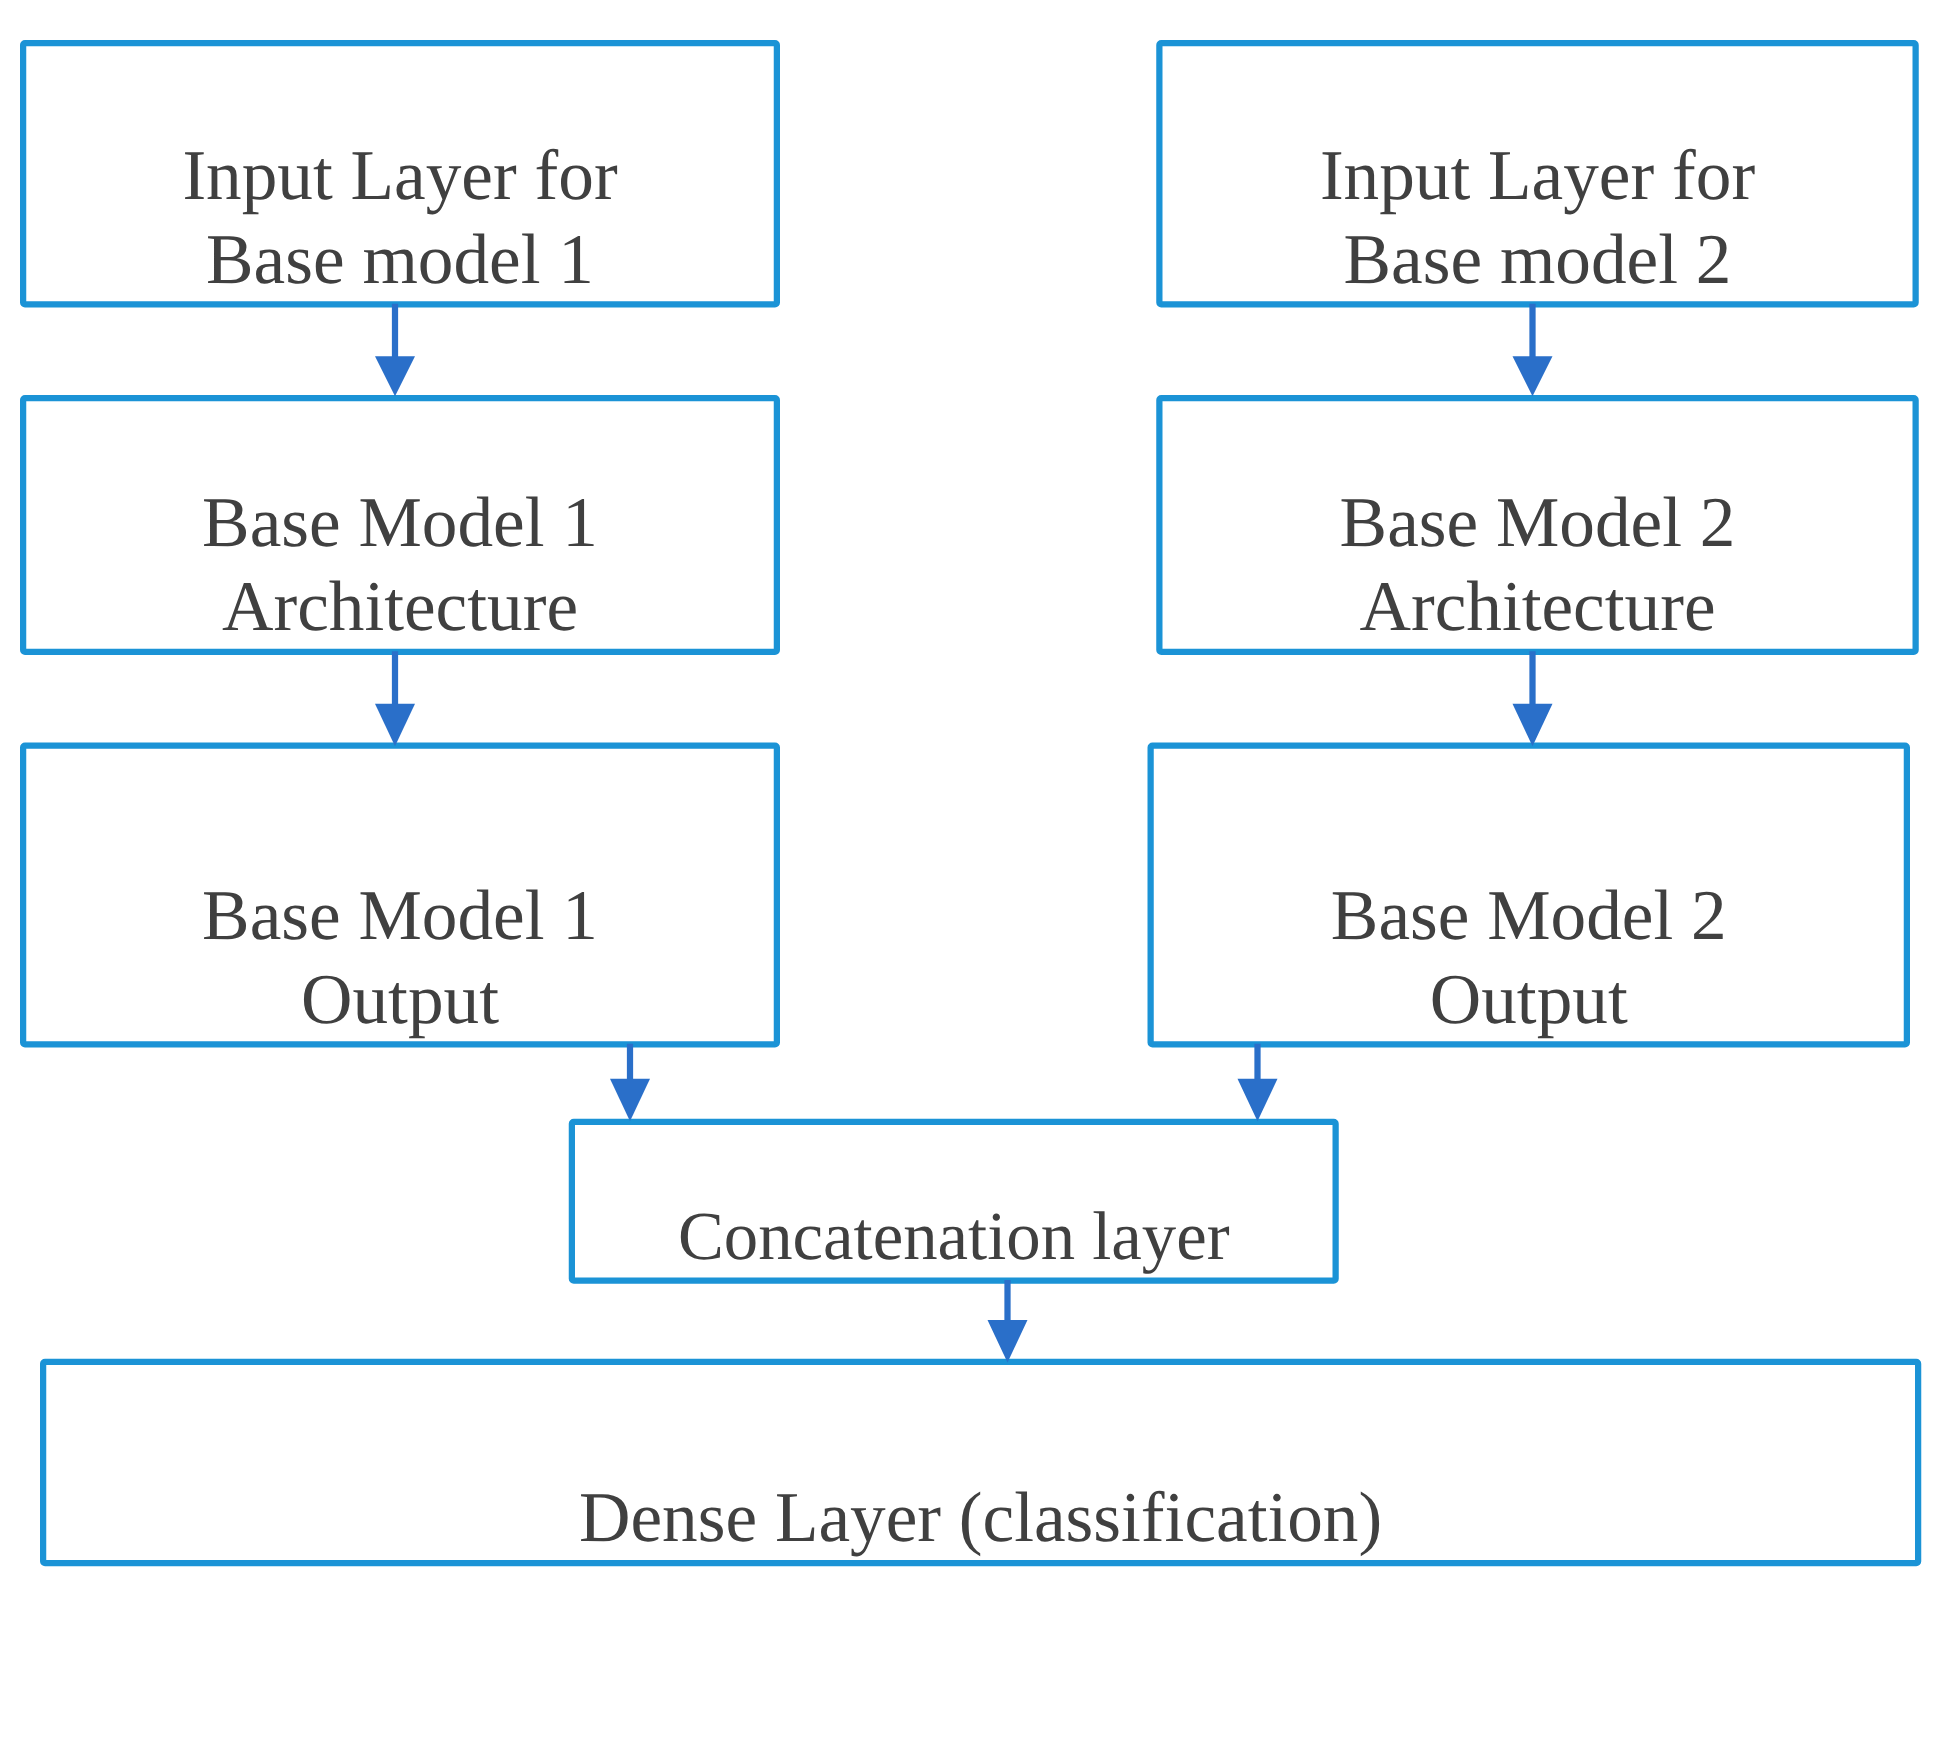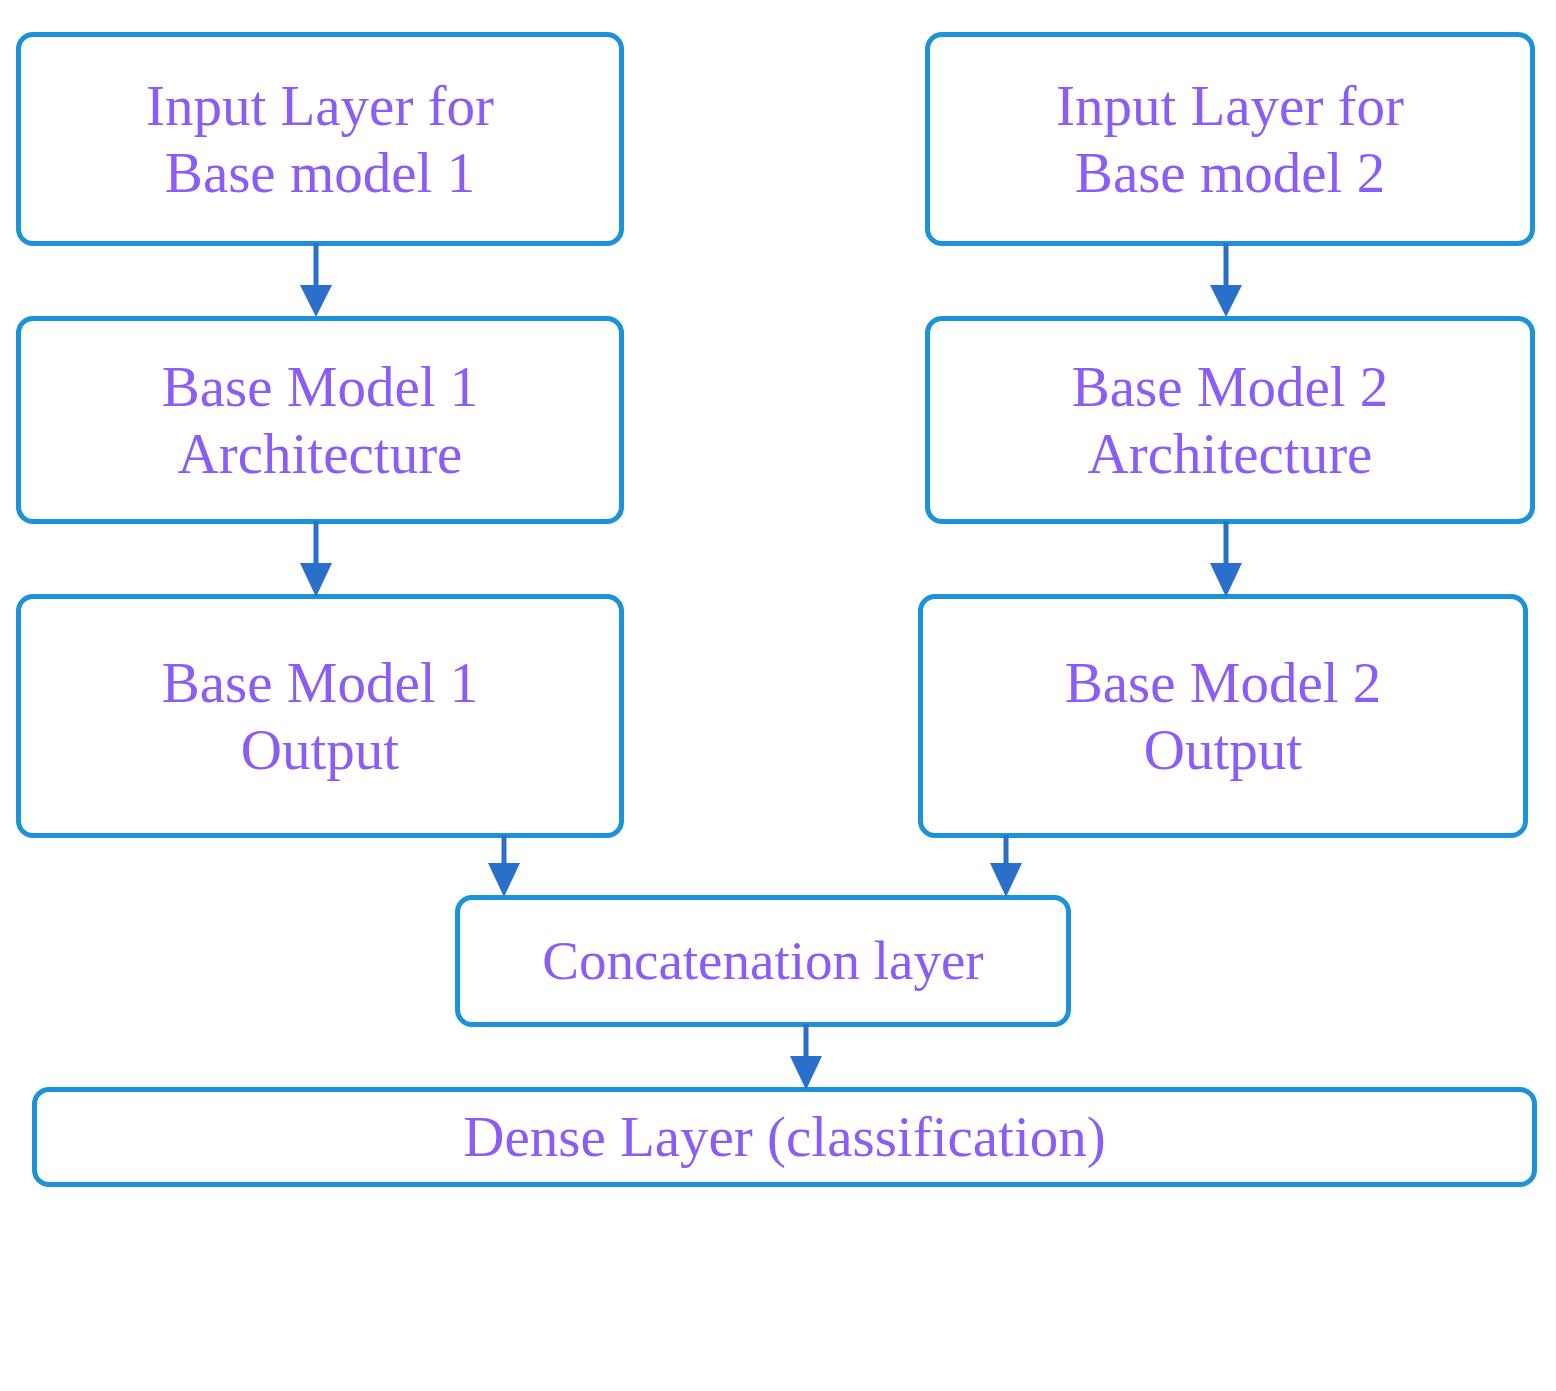--- a/index.html
+++ b/index.html
@@ -14,27 +14,27 @@
     position: relative;
     width: 1556px;
     height: 1391px;
     background: #ffffff;
     overflow: hidden;
   }
   .node {
     position: absolute;
     box-sizing: border-box;
     border: 5px solid #1b93d6;
-    border-radius: 17px;
+    border-radius: 4px;
     background: #ffffff;
     display: flex;
-    align-items: center;
+    align-items: flex-end;
     justify-content: center;
     text-align: center;
-    color: #8b5cf6;
+    color: #404040;
     line-height: 1.18;
     white-space: pre-line;
     font-family: "Liberation Serif", "DejaVu Serif", serif;
   }
   .node .label {
     display: block;
     white-space: pre-line;
     padding: 0 14px;
   }
 
@@ -47,21 +47,21 @@
   #node-arch-2 { left: 925px; top: 316px; width: 610px; height: 208px; font-size: 57px; }
 
   
   #node-output-1 { left: 16px;  top: 594px; width: 608px; height: 244px; font-size: 57px; }
   #node-output-2 { left: 918px; top: 594px; width: 610px; height: 244px; font-size: 57px; }
 
   
   #node-concat { left: 455px; top: 895px; width: 616px; height: 132px; font-size: 55px; }
 
   
-  #node-dense { left: 32px; top: 1087px; width: 1505px; height: 100px; font-size: 57px; }
+  #node-dense { left: 32px; top: 1087px; width: 1505px; height: 166px; font-size: 57px; }
   #node-recommendation { left: 32px; top: 1232px; width: 1505px; height: 142px; font-size: 57px; }
 
   
   .arrow {
     position: absolute;
     display: block;
     overflow: visible;
   }
   .arrow .shaft {
     stroke: #2a6fc9;

